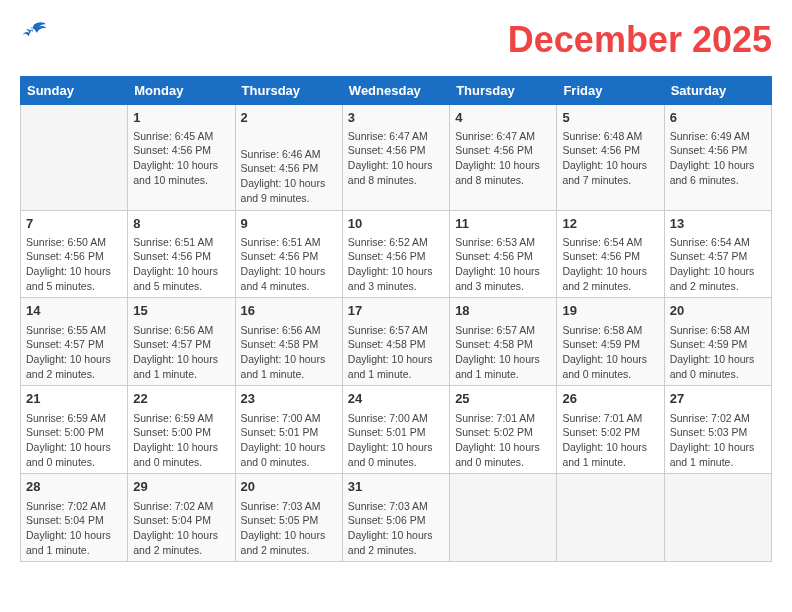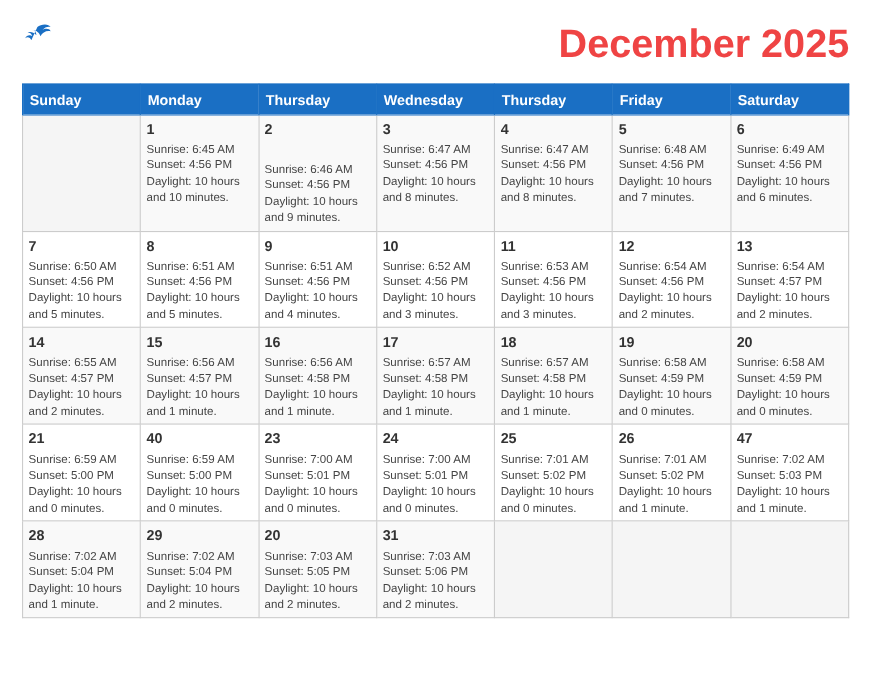--- a/index.html
+++ b/index.html
@@ -266,21 +266,21 @@
       </tr>
       <tr>
         <td>
           <span class="day-num">21</span>
           <div class="day-info" style="white-space: pre-line;">Sunrise: 6:59 AM
 Sunset: 5:00 PM
 Daylight: 10 hours
 and 0 minutes.</div>
         </td>
         <td>
-          <span class="day-num">40</span>
+          <span class="day-num">22</span>
           <div class="day-info" style="white-space: pre-line;">Sunrise: 6:59 AM
 Sunset: 5:00 PM
 Daylight: 10 hours
 and 0 minutes.</div>
         </td>
         <td>
           <span class="day-num">23</span>
           <div class="day-info" style="white-space: pre-line;">Sunrise: 7:00 AM
 Sunset: 5:01 PM
 Daylight: 10 hours
@@ -301,21 +301,21 @@
 and 0 minutes.</div>
         </td>
         <td>
           <span class="day-num">26</span>
           <div class="day-info" style="white-space: pre-line;">Sunrise: 7:01 AM
 Sunset: 5:02 PM
 Daylight: 10 hours
 and 1 minute.</div>
         </td>
         <td>
-          <span class="day-num">47</span>
+          <span class="day-num">27</span>
           <div class="day-info" style="white-space: pre-line;">Sunrise: 7:02 AM
 Sunset: 5:03 PM
 Daylight: 10 hours
 and 1 minute.</div>
         </td>
       </tr>
       <tr>
         <td>
           <span class="day-num">28</span>
           <div class="day-info" style="white-space: pre-line;">Sunrise: 7:02 AM

